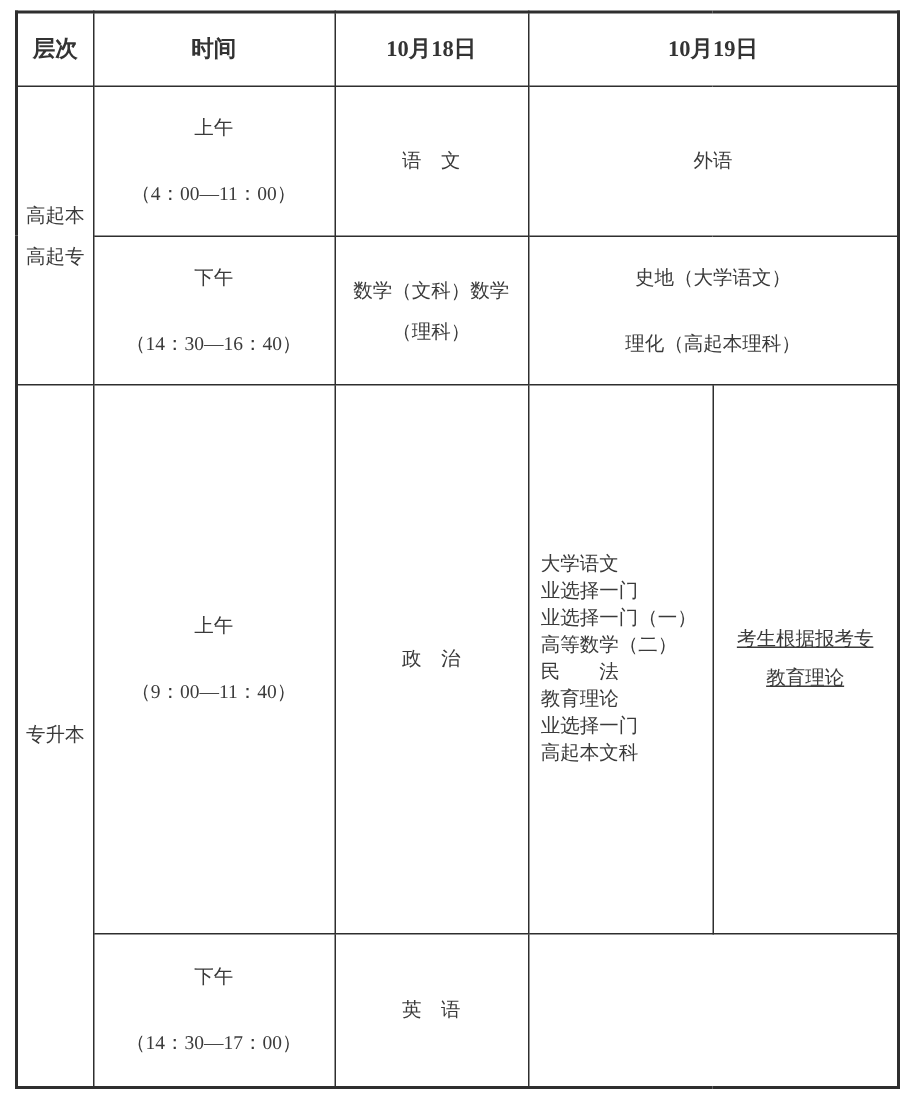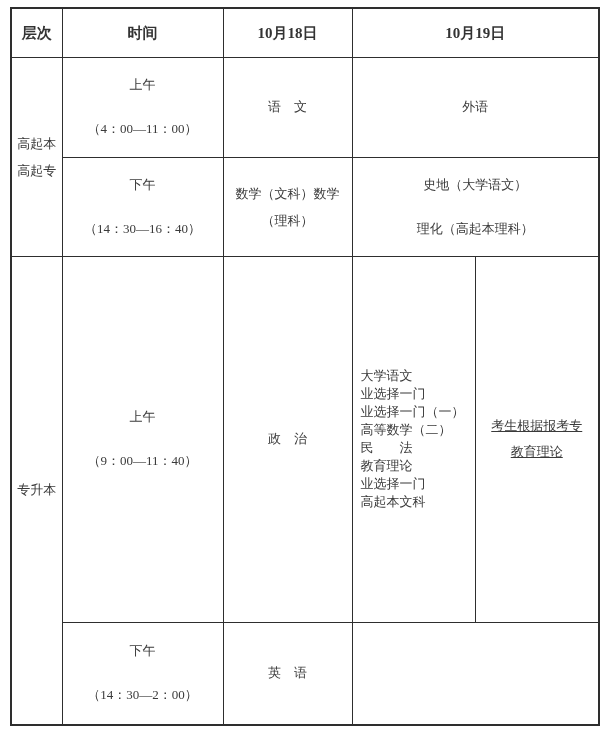--- a/index.html
+++ b/index.html
@@ -144,21 +144,21 @@
             <div>考生根据报考专</div>
             <div>教育理论</div>
           </div>
         </td>
       </tr>
 
       <tr class="row-4">
         <td>
           <div class="stack">
             <div>下午</div>
-            <div>（14：30—2：00）</div>
+            <div>（14：30—17：00）</div>
           </div>
         </td>
         <td>英　语</td>
         <td colspan="2"></td>
       </tr>
     </tbody>
   </table>
 </div>
 
 </body></html>

